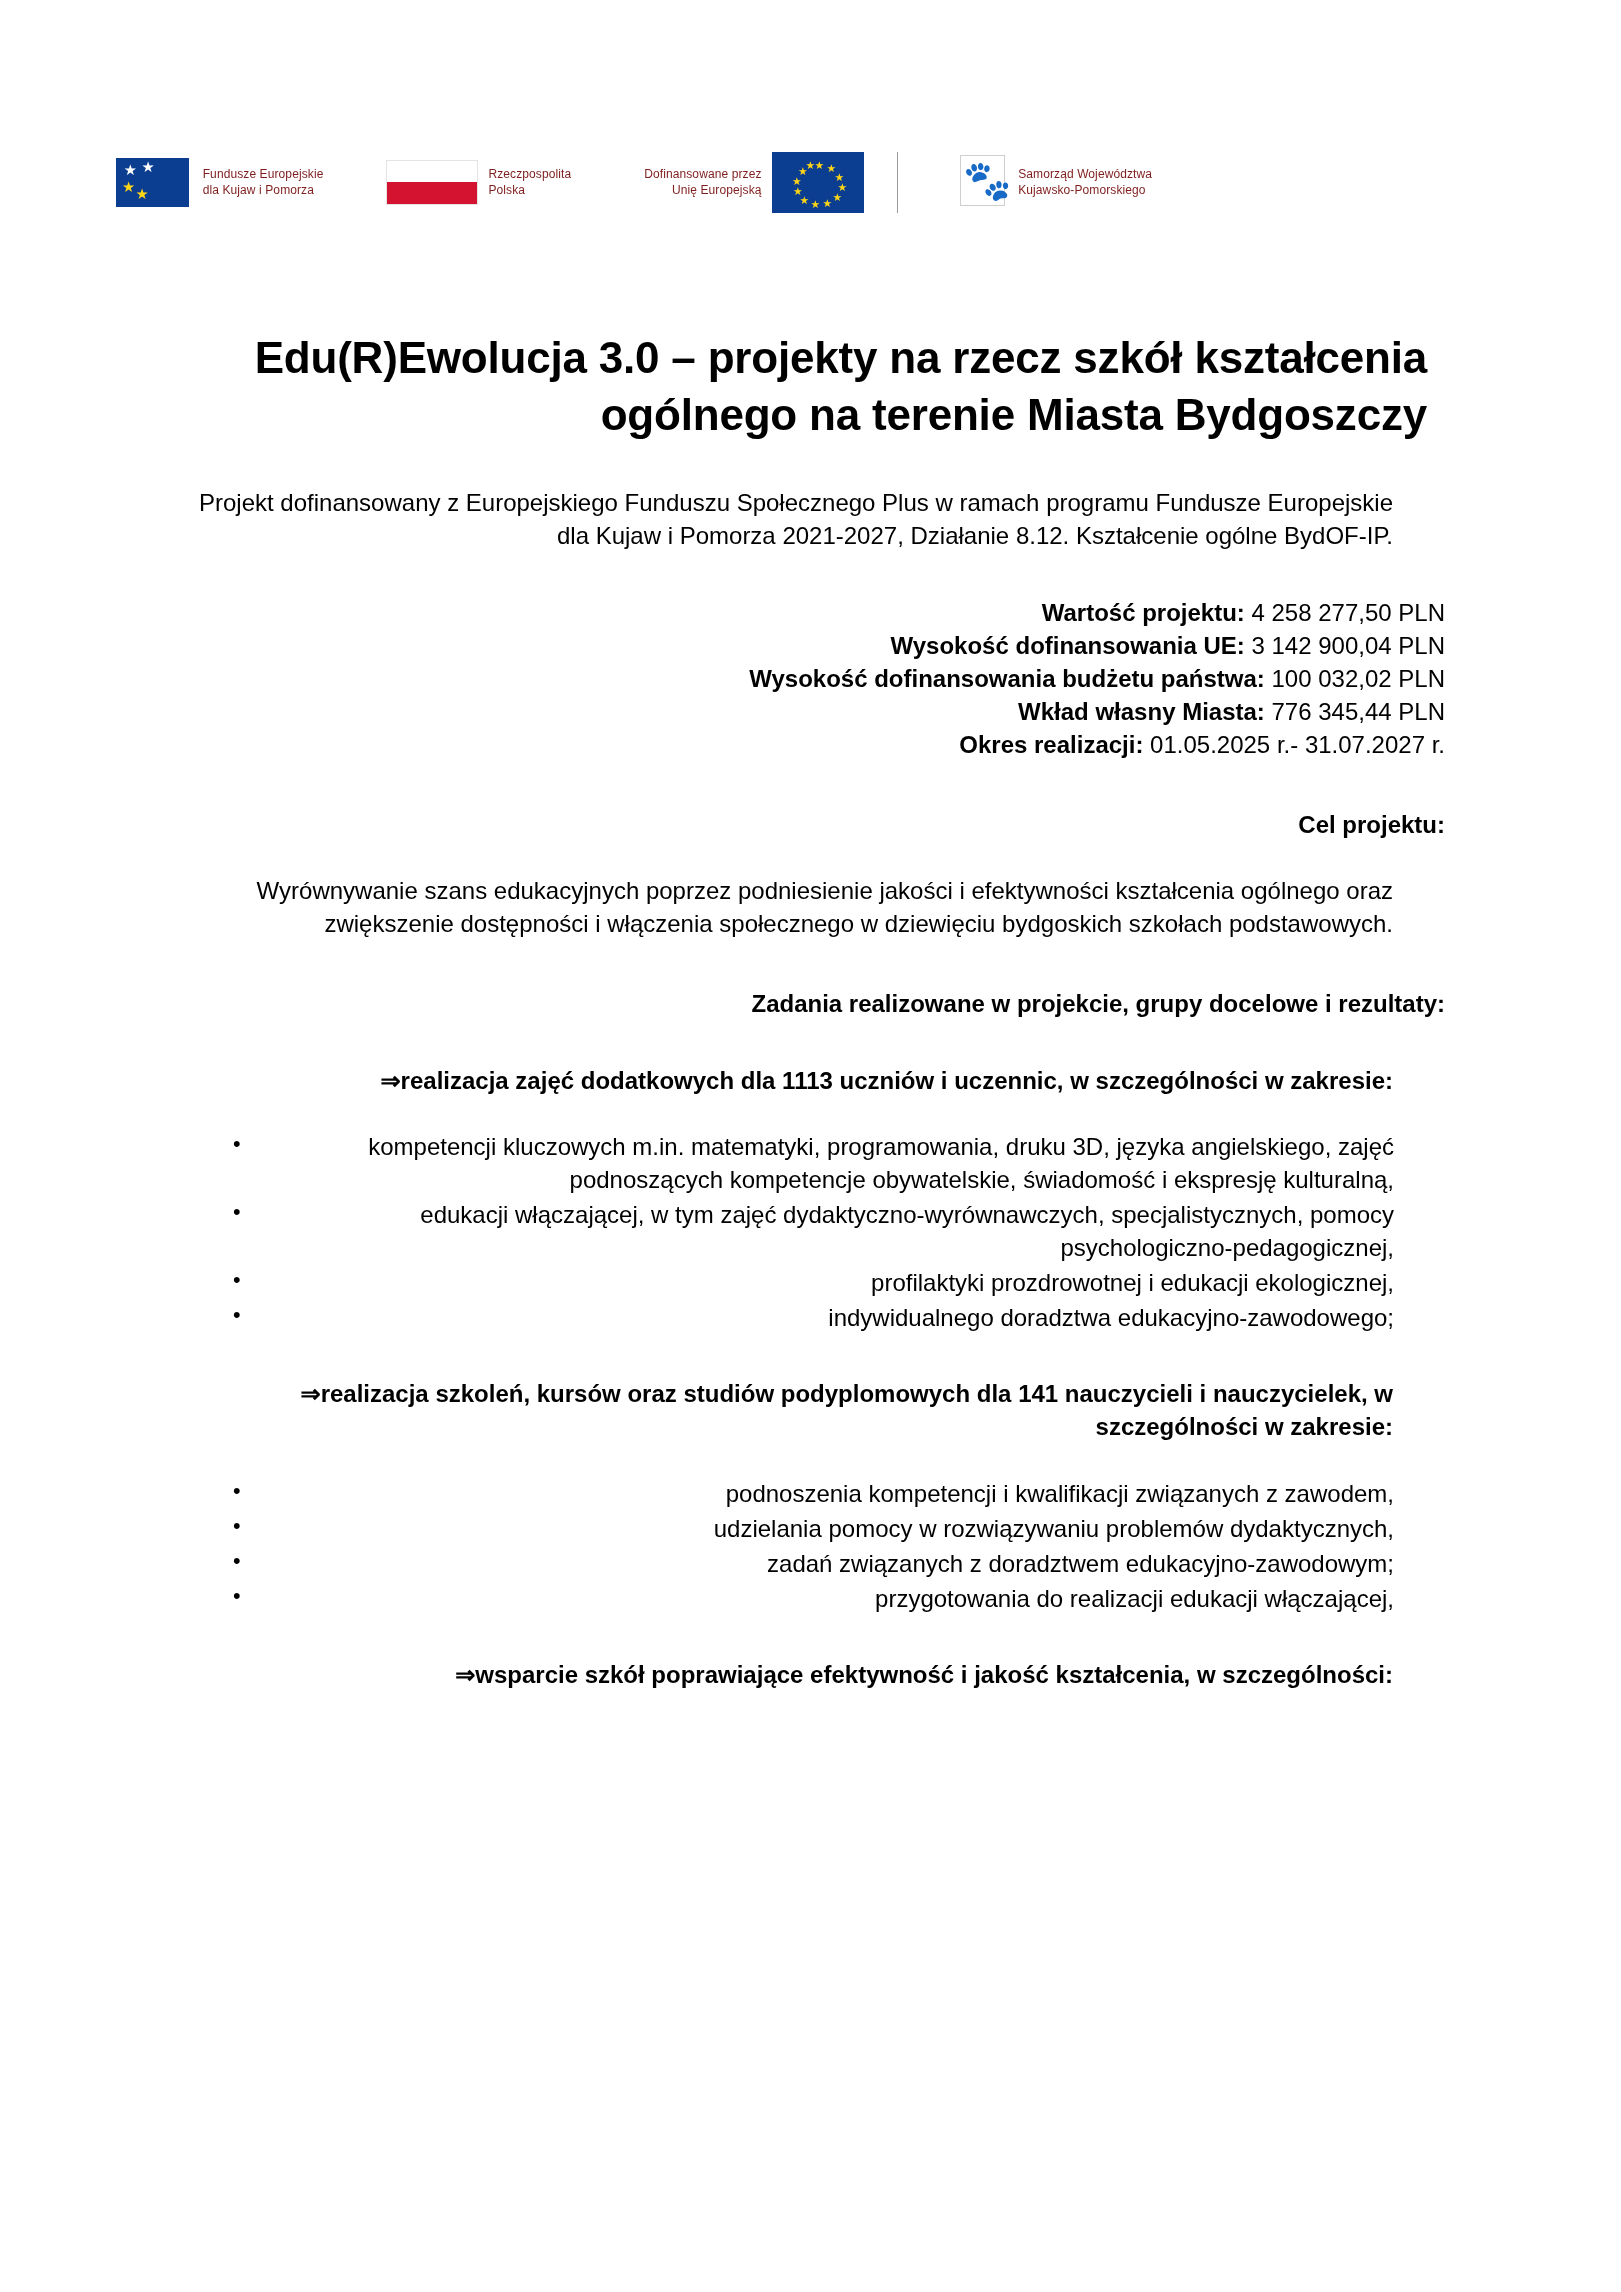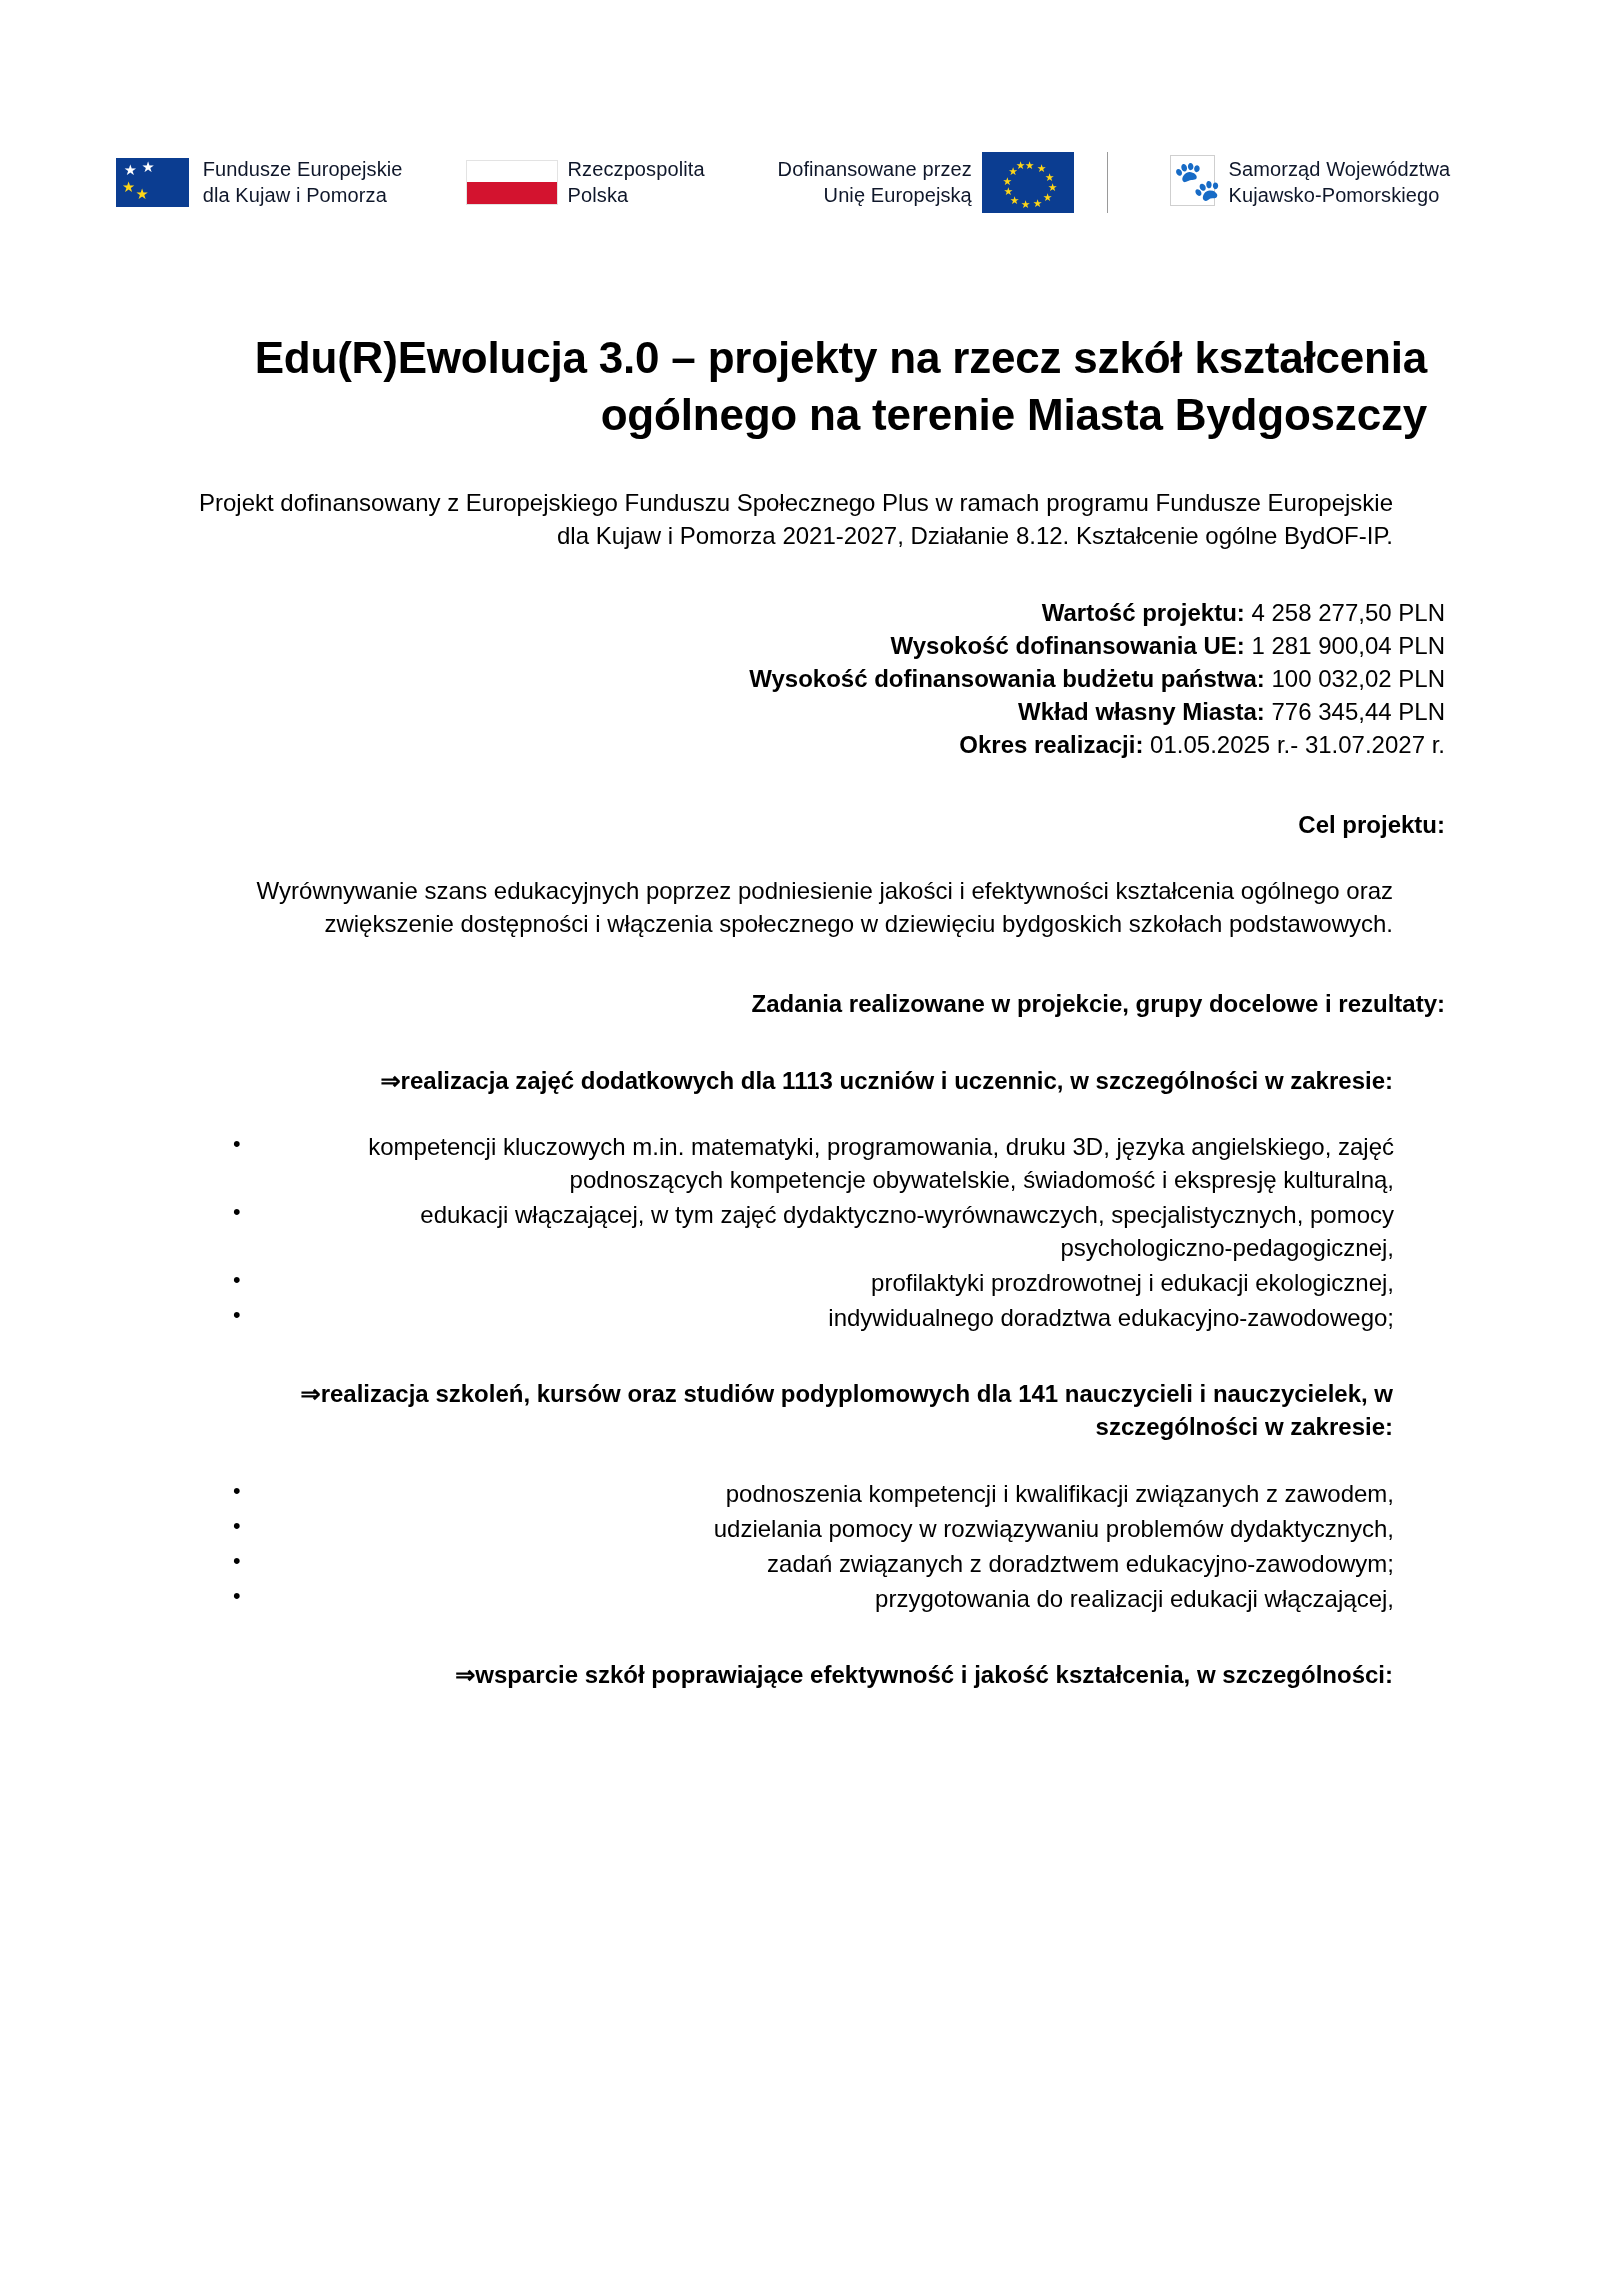--- a/index.html
+++ b/index.html
@@ -53,25 +53,25 @@
     font-size: 14.7px;
     line-height: 1;
   }
   .flag-eu-funds .star.yellow { color: #ffd617; }
   .flag-eu-funds .s1 { left: 7.8px;  top: 4.9px; }
   .flag-eu-funds .s2 { left: 25.5px; top: 2px; }
   .flag-eu-funds .s3 { left: 5.9px;  top: 21.6px; }
   .flag-eu-funds .s4 { left: 19.6px; top: 29px; }
 
   .logo-text {
-    font-size: 20px;
+    font-size: 12px;
     line-height: 1.28;
     letter-spacing: 0.1px;
     white-space: pre-line;
-    color: #0f172a;
+    color: #7f1d1d;
   }
 
   .divider-v {
     width: 1px;
     height: 61px;
     background: #9a9a9a;
     margin: 0 33px;
   }
 
   
@@ -264,21 +264,21 @@
 
     <p class="para">Projekt dofinansowany z Europejskiego Funduszu Społecznego Plus w ramach programu Fundusze Europejskie dla Kujaw i Pomorza 2021-2027, Działanie 8.12. Kształcenie ogólne BydOF-IP.</p>
 
     <div class="facts">
       <div class="row">
         <b>Wartość projektu:</b>
         <span>4 258 277,50 PLN</span>
       </div>
       <div class="row">
         <b>Wysokość dofinansowania UE:</b>
-        <span>1 281 900,04 PLN</span>
+        <span>3 142 900,04 PLN</span>
       </div>
       <div class="row">
         <b>Wysokość dofinansowania budżetu państwa:</b>
         <span>100 032,02 PLN</span>
       </div>
       <div class="row">
         <b>Wkład własny Miasta:</b>
         <span>776 345,44 PLN</span>
       </div>
       <div class="row">

